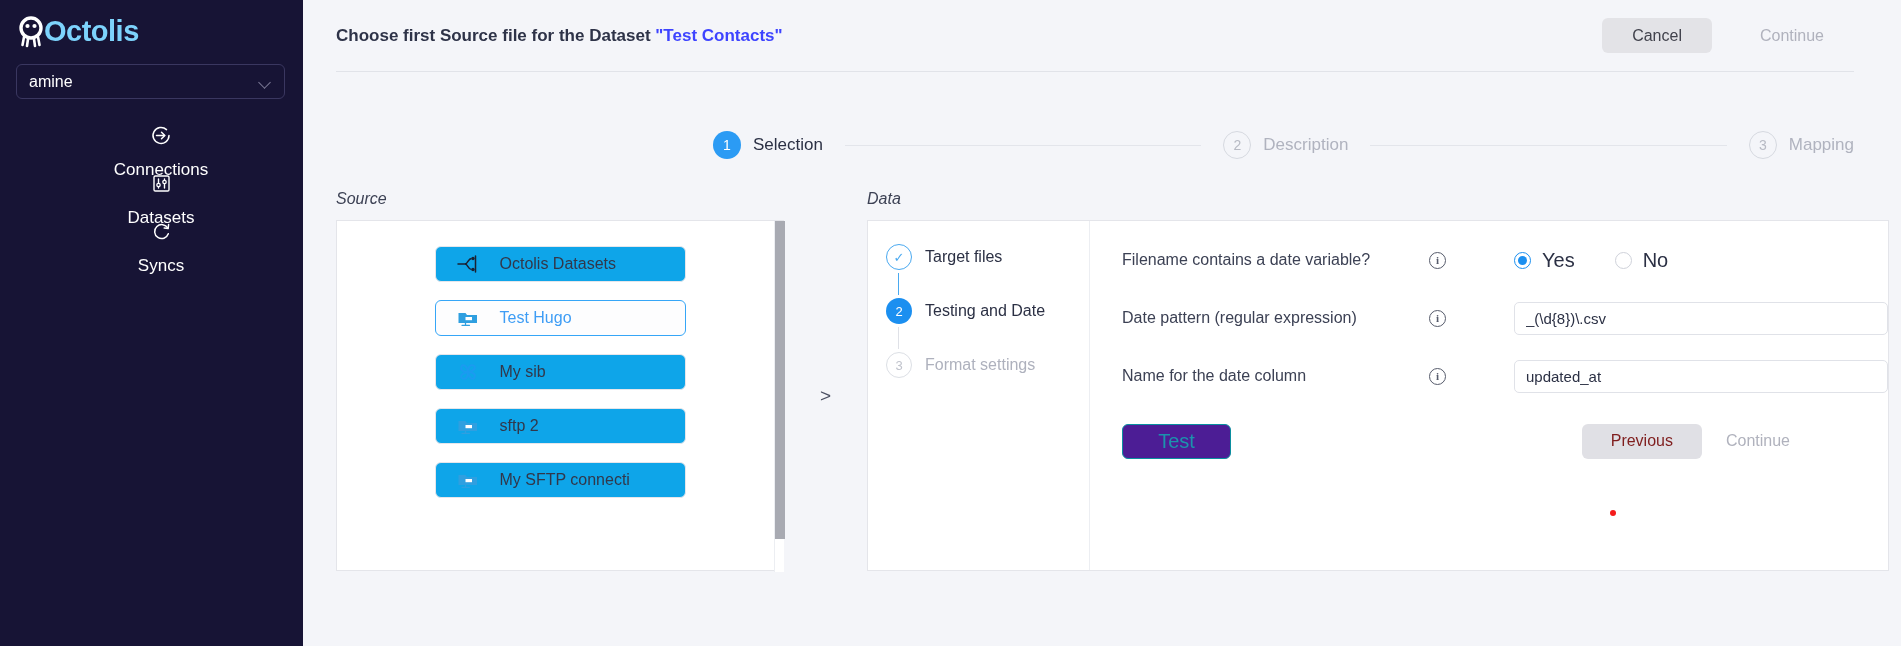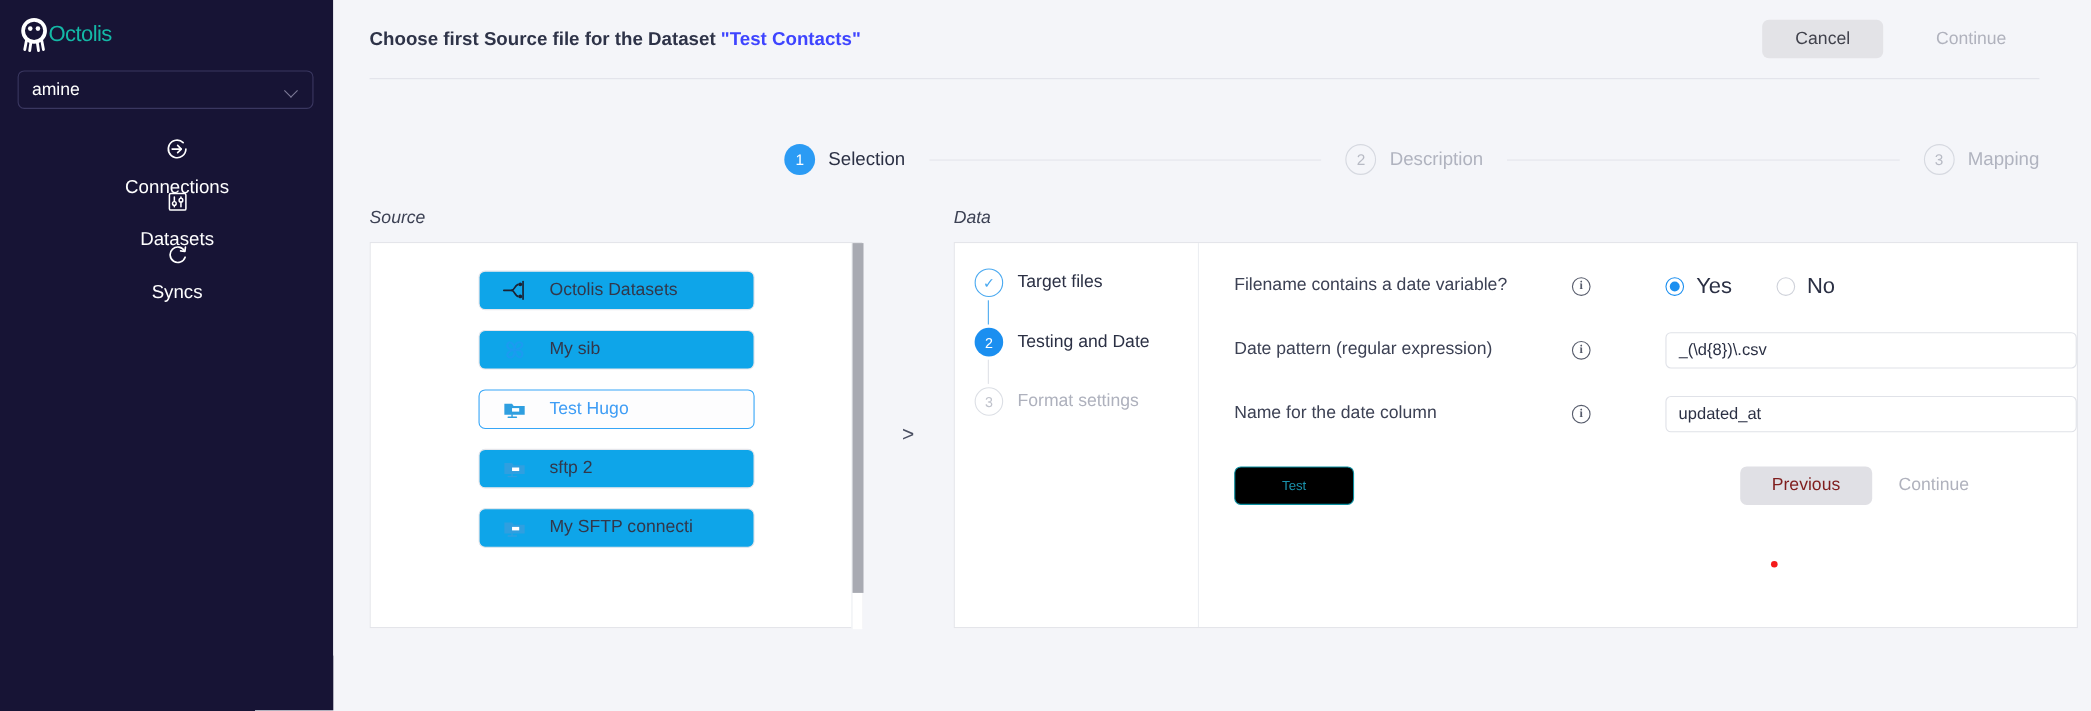--- a/index.html
+++ b/index.html
@@ -19,23 +19,23 @@
     background: #171435;
     flex: 0 0 303px;
     position: relative;
   }
   .logo-wrap {
     padding: 14px 0 0 16px;
     display: flex; align-items: center; gap: 2px;
   }
   .logo-mark { width: 30px; height: 34px; position: relative; flex: 0 0 30px; }
   .logo-text {
-    color: #14b8a6;
-    font-size: 20px;
-    font-weight: 400;
+    color: #7dd3fc;
+    font-size: 29px;
+    font-weight: 700;
     letter-spacing: -0.5px;
     line-height: 34px;
     margin-left: -4px;
   }
   .ws-select {
     margin: 16px 18px 0 16px;
     height: 35px;
     border: 1px solid #3a3760;
     border-radius: 6px;
     display: flex; align-items: center;
@@ -265,23 +265,23 @@
     position: absolute;
     left: 0; right: 0; top: 200px;
     height: 40px;
     display: flex; align-items: center;
   }
   .btn-test {
     margin-left: 32px;
     width: 109px; height: 35px;
     border: 1.6px solid #0b8fa0;
     border-radius: 6px;
-    background: #000000;
+    background: #4c1d95;
     color: #1b93ad;
-    font-size: 12px;
+    font-size: 20px;
     cursor: pointer;
     font-family: "Liberation Sans", sans-serif;
   }
   .footer-right {
     margin-left: auto;
     display: flex; align-items: center; gap: 20px;
     padding-right: 94px;
   }
   .btn-prev {
     background: #e0e0e5; color: #7f1d1d;
@@ -411,43 +411,43 @@
                   <path d="M9 10 C12 10 12 4.5 15.5 4.5" stroke="#1b2233" stroke-width="1.5" fill="none"></path>
                   <path d="M9 10 C12 10 12 15.5 15.5 15.5" stroke="#1b2233" stroke-width="1.5" fill="none"></path>
                   <circle cx="17" cy="4.5" r="1.7" fill="#1b2233"></circle>
                   <circle cx="17" cy="15.5" r="1.7" fill="#1b2233"></circle>
                   <path d="M19.5 2 V18" stroke="#1b2233" stroke-width="1.5" stroke-linecap="round"></path>
                 </svg>
               </span>
               <span class="si-label">Octolis Datasets</span>
             </div>
 
+            <div class="source-item selected">
+              <span class="si-icon">
+                <svg width="24" height="20" viewBox="0 0 24 20">
+                  <path d="M2.5 5 H9.5 L11 7 H21 V15 H2.5 Z" fill="#2f9fe0"></path>
+                  <rect x="9.5" y="9" width="6.5" height="3.2" fill="#ffffff"></rect>
+                  <path d="M9.5 15 V17 M6 17.3 H13.5" stroke="#2f9fe0" stroke-width="1.3" stroke-linecap="round"></path>
+                </svg>
+              </span>
+              <span class="si-label">Test Hugo</span>
+            </div>
+
             <div class="source-item">
               <span class="si-icon">
                 <svg width="24" height="24" viewBox="0 0 24 24">
                   <g fill="none" stroke="#1b9bf0" stroke-width="1.9" stroke-linecap="round">
                     <path d="M12 12 C12 7 14 4 17.5 5.5 C20.5 7 18.5 11 12 12"></path>
                     <path d="M12 12 C17 12 20 14 18.5 17.5 C17 20.5 13 18.5 12 12"></path>
                     <path d="M12 12 C12 17 10 20 6.5 18.5 C3.5 17 5.5 13 12 12"></path>
                     <path d="M12 12 C7 12 4 10 5.5 6.5 C7 3.5 11 5.5 12 12"></path>
                   </g>
                 </svg>
               </span>
               <span class="si-label">My sib</span>
-            </div>
-
-            <div class="source-item selected">
-              <span class="si-icon">
-                <svg width="24" height="20" viewBox="0 0 24 20">
-                  <path d="M2.5 5 H9.5 L11 7 H21 V15 H2.5 Z" fill="#2f9fe0"></path>
-                  <rect x="9.5" y="9" width="6.5" height="3.2" fill="#ffffff"></rect>
-                  <path d="M9.5 15 V17 M6 17.3 H13.5" stroke="#2f9fe0" stroke-width="1.3" stroke-linecap="round"></path>
-                </svg>
-              </span>
-              <span class="si-label">Test Hugo</span>
             </div>
 
             <div class="source-item">
               <span class="si-icon">
                 <svg width="24" height="20" viewBox="0 0 24 20">
                   <path d="M2.5 5 H9.5 L11 7 H21 V15 H2.5 Z" fill="#2f9fe0"></path>
                   <rect x="9.5" y="9" width="6.5" height="3.2" fill="#ffffff"></rect>
                   <path d="M9.5 15 V17 M6 17.3 H13.5" stroke="#2f9fe0" stroke-width="1.3" stroke-linecap="round"></path>
                 </svg>
               </span>

